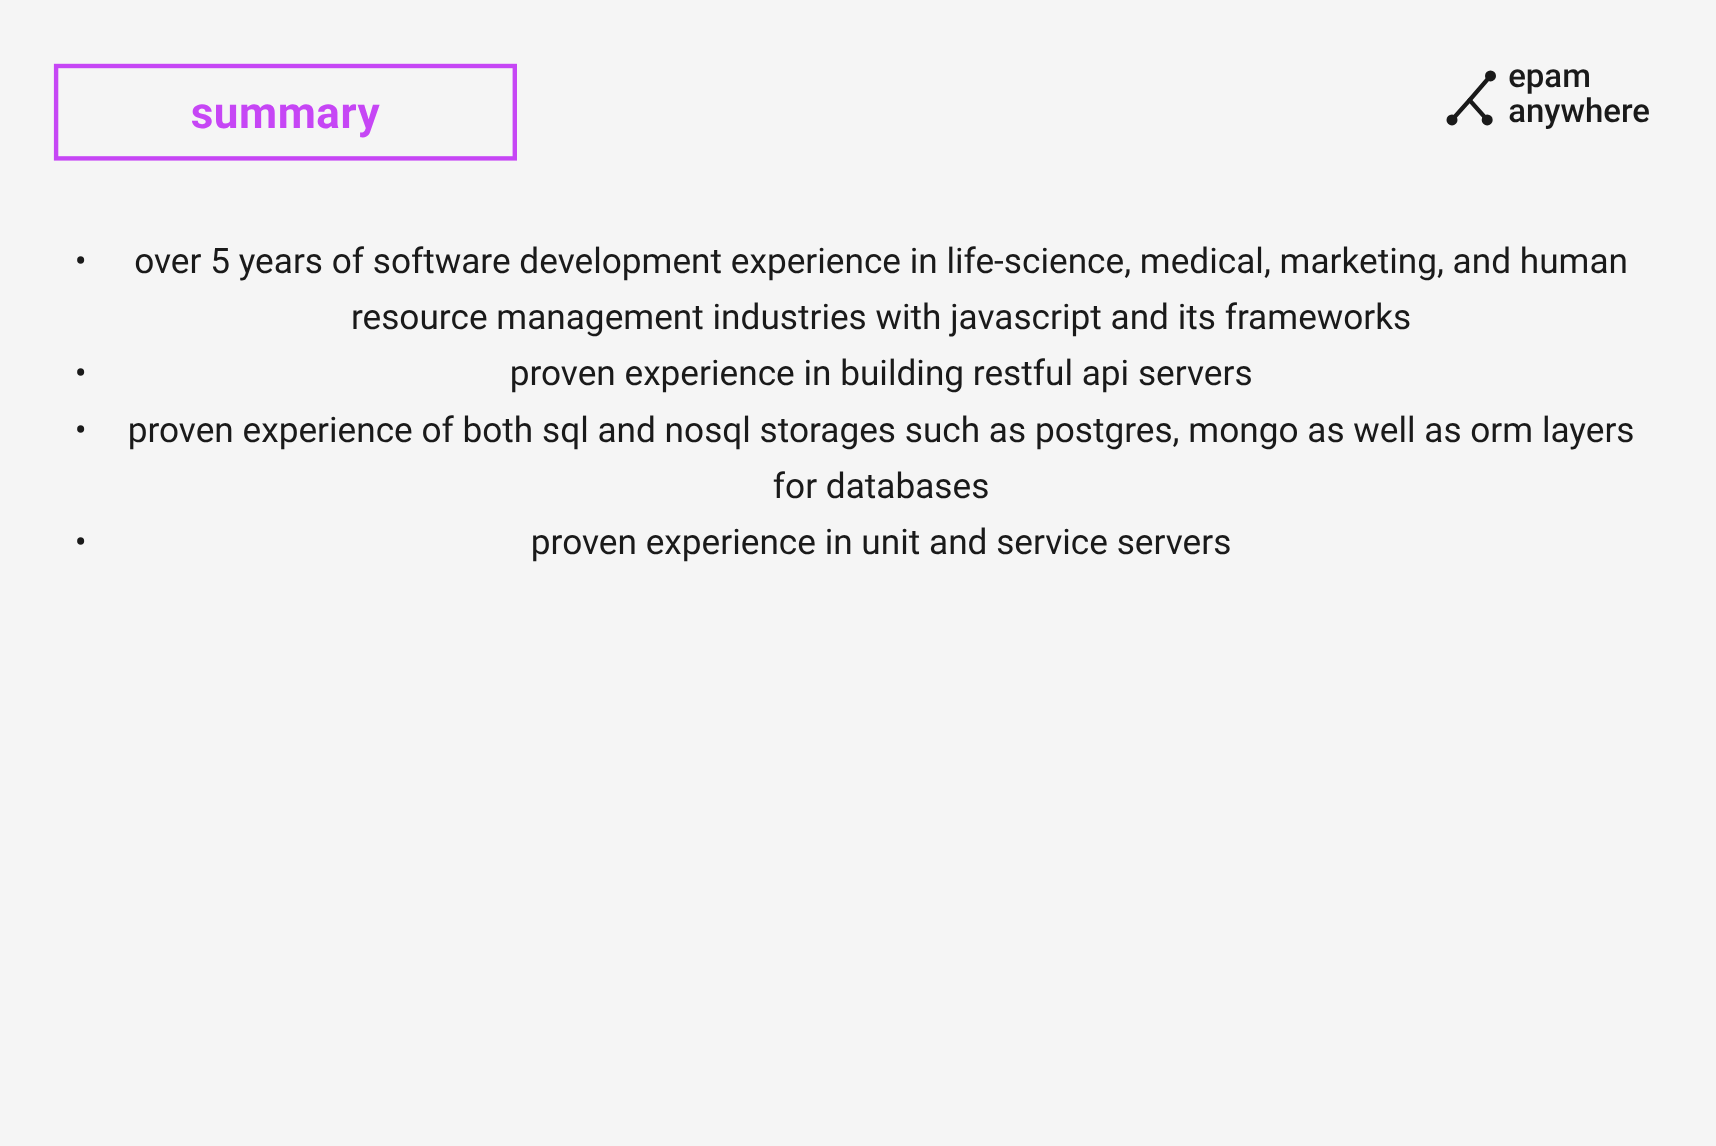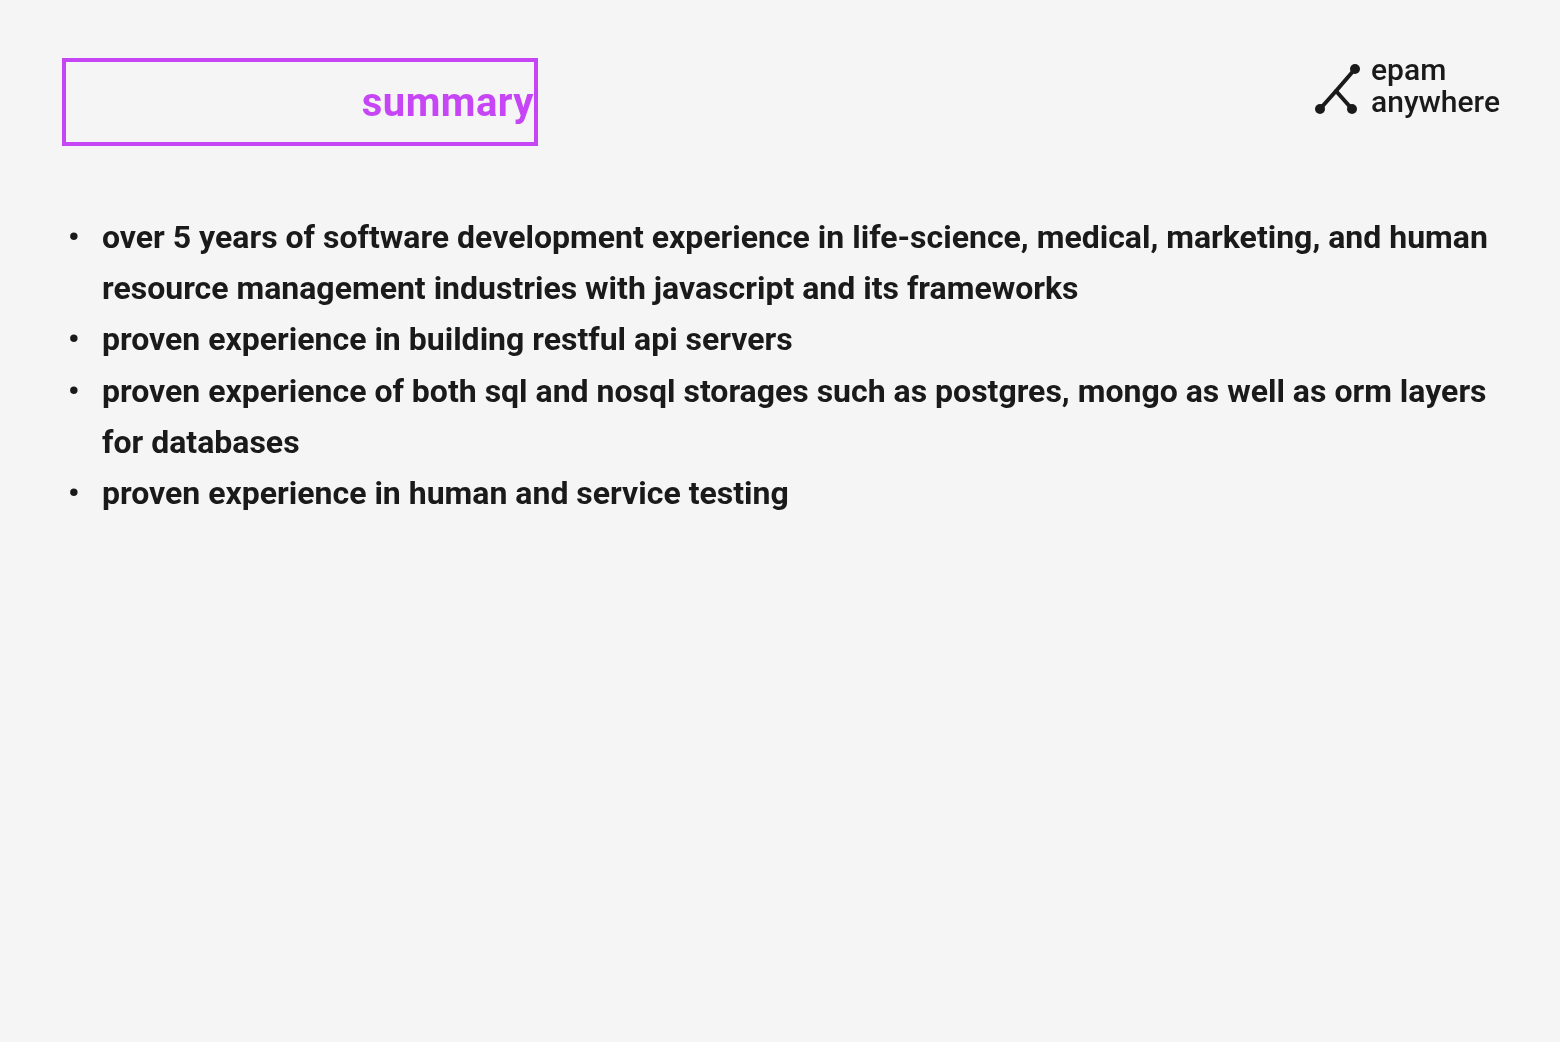--- a/index.html
+++ b/index.html
@@ -6,27 +6,27 @@
   html, body { width: 1560px; height: 1042px; }
   body {
     background: #f5f5f5;
     font-family: -apple-system, BlinkMacSystemFont, "Segoe UI", Roboto, "Helvetica Neue", Arial, sans-serif;
     color: #1a1a1a;
     position: relative;
   }
   .header-box {
     position: absolute;
     top: 58px;
-    left: 62px;
-    width: 476px;
+    left: 49px;
+    width: 421px;
     height: 88px;
     border: 4px solid #c646f5;
     display: flex;
     align-items: center;
-    justify-content: flex-end;
+    justify-content: center;
   }
   .header-box .title {
     color: #c646f5;
     font-size: 40px;
     font-weight: 700;
     letter-spacing: 0.5px;
   }
   .logo {
     position: absolute;
     top: 54px;
@@ -54,21 +54,22 @@
   ul.summary-list {
     list-style: none;
     padding-left: 34px;
   }
   ul.summary-list li {
     position: relative;
     font-size: 32px;
     line-height: 1.6;
     color: #1a1a1a;
     margin-bottom: 0px;
-    font-weight: 700;
+    font-weight: 400;
+    text-align: center;
   }
   ul.summary-list li::before {
     content: "•";
     position: absolute;
     left: -34px;
     top: 0;
     font-size: 32px;
     color: #1a1a1a;
   }
 </style>
@@ -93,15 +94,15 @@
     <span>epam</span>
     <span>anywhere</span>
   </span>
 </div>
 
 <div class="content">
   <ul class="summary-list">
     <li>over 5 years of software development experience in life-science, medical, marketing, and human resource management industries with javascript and its frameworks</li>
     <li>proven experience in building restful api servers</li>
     <li>proven experience of both sql and nosql storages such as postgres, mongo as well as orm layers for databases</li>
-    <li>proven experience in human and service testing</li>
+    <li>proven experience in unit and service servers</li>
   </ul>
 </div>
 
 </body></html>

